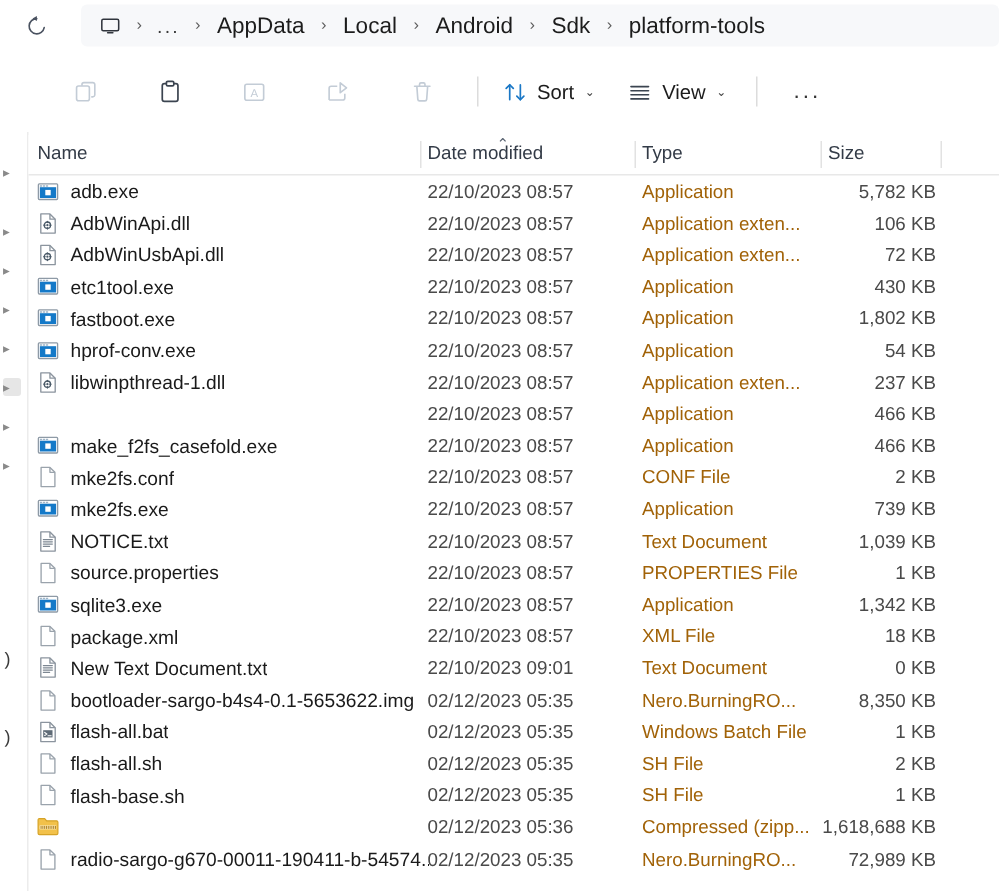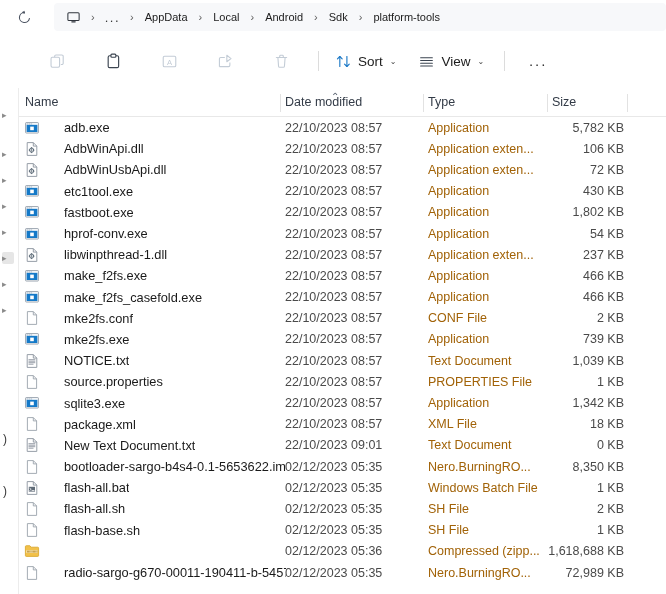--- a/index.html
+++ b/index.html
@@ -41,21 +41,21 @@
     margin-left: 14px;
     height: 28px;
     flex: 1;
     display: flex;
     align-items: center;
     background: #f7f8fa;
     border-radius: 4px;
     padding-left: 10px;
   }
   .crumb {
-    font-size: 11px;
+    font-size: 15px;
     color: #1c1c1c;
     padding: 2px 3px;
     white-space: nowrap;
     text-align: right;
   }
   .crumb-sep {
     color: #5d5d5d;
     font-size: 11px;
     padding: 0 8px;
     user-select: none;
@@ -182,21 +182,21 @@
     position: relative;
     height: 21.2px;
     display: flex;
     align-items: center;
   }
   .cell-name {
     position: absolute;
     left: 5px;
     display: flex;
     align-items: center;
-    gap: 24px;
+    gap: 7px;
     max-width: 262px;
     overflow: hidden;
   }
   .fname {
     font-size: 12.8px;
     color: #1a1a1a;
     white-space: nowrap;
   }
   .cell-date {
     position: absolute;
@@ -462,31 +462,20 @@
               <circle cx="7.6" cy="9.1" r="0.75" fill="#4a5a68"></circle>
               <path d="M7.6 6.5v.9M7.6 10.8v.9M5.2 9.1h.9M9.1 9.1h.9" stroke="#4a5a68" stroke-width="0.8" stroke-linecap="round"></path>
             </svg></span>
           <span class="fname">libwinpthread-1.dll</span>
         </div>
         <div class="cell-date">22/10/2023 08:57</div>
         <div class="cell-type">Application exten...</div>
         <div class="cell-size">237 KB</div>
       </div>
       <div class="row">
-        <div class="cell-name">
-          <span class="ficon"><svg width="16" height="16" viewBox="0 0 16 16">
-              <rect x="1.6" y="2.6" width="12.8" height="10.4" rx="0.6" fill="#ffffff" stroke="#8e9aa6" stroke-width="0.9"></rect>
-              <rect x="2.6" y="4.8" width="10.8" height="7.2" fill="#1479c8"></rect>
-              <rect x="2.6" y="3.5" width="1.5" height="1" fill="#9fb4c6"></rect>
-              <rect x="4.6" y="3.5" width="1.5" height="1" fill="#9fb4c6"></rect>
-              <rect x="6.6" y="3.5" width="1.5" height="1" fill="#9fb4c6"></rect>
-              <rect x="6.2" y="6.6" width="3.6" height="3.6" fill="#ffffff"></rect>
-            </svg></span>
-          <span class="fname">make_f2fs.exe</span>
-        </div>
         <div class="cell-date">22/10/2023 08:57</div>
         <div class="cell-type">Application</div>
         <div class="cell-size">466 KB</div>
       </div>
       <div class="row">
         <div class="cell-name">
           <span class="ficon"><svg width="16" height="16" viewBox="0 0 16 16">
               <rect x="1.6" y="2.6" width="12.8" height="10.4" rx="0.6" fill="#ffffff" stroke="#8e9aa6" stroke-width="0.9"></rect>
               <rect x="2.6" y="4.8" width="10.8" height="7.2" fill="#1479c8"></rect>
               <rect x="2.6" y="3.5" width="1.5" height="1" fill="#9fb4c6"></rect>

